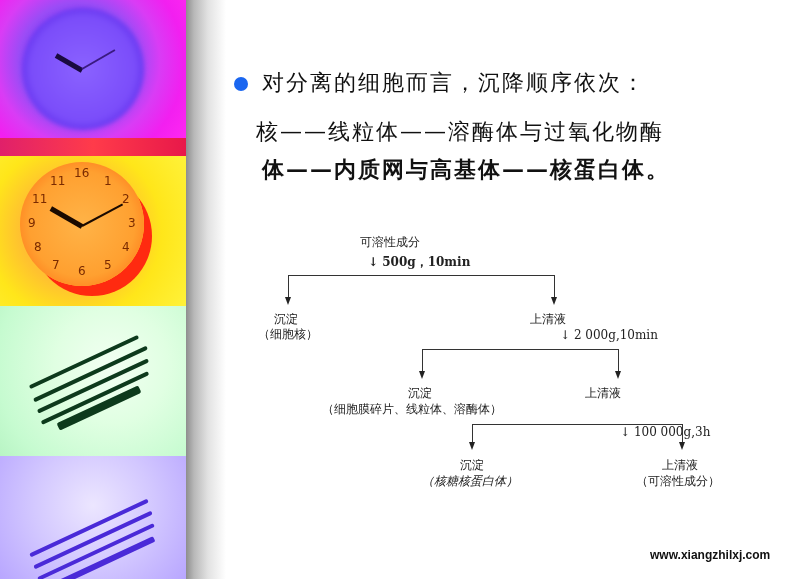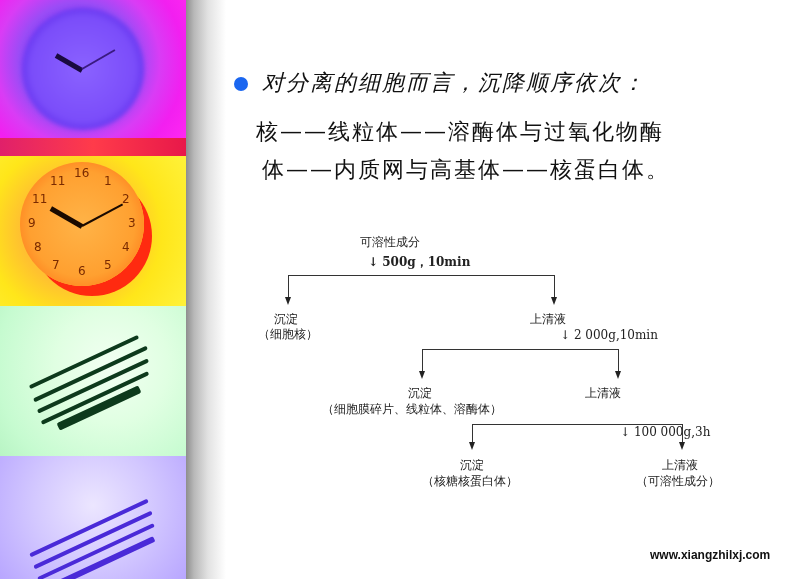--- a/index.html
+++ b/index.html
@@ -32,23 +32,23 @@
   .book-p { left: 14px; top: 470px; width: 160px; height: 105px; }
   .book-g div { position: absolute; height: 4px; background: #0d3a1c; border-radius: 2px; transform: rotate(-25deg); }
   .book-p div { position: absolute; height: 4px; background: #4a2ad8; border-radius: 2px; transform: rotate(-25deg); }
   .shadow-edge { position: absolute; left: 186px; top: 0; width: 40px; height: 579px;
         background: linear-gradient(90deg, #8e8e8e 0%, #b8b8b8 20%, #e2e2e2 55%, #ffffff 100%); }
 
   
   .bullet { position: absolute; left: 234px; top: 77px; width: 14px; height: 14px; border-radius: 50%; background: #1a66f0; }
   .line { position: absolute; font-size: 22px; color: #111; letter-spacing: 2px; white-space: nowrap;
           font-family: "DejaVu Serif", serif; }
-  .l1 { left: 262px; top: 68px; font-style: italic; }
+  .l1 { left: 262px; top: 68px; }
   .l2 { left: 256px; top: 117px; }
-  .l3 { left: 262px; top: 155px; }
+  .l3 { left: 262px; top: 155px; font-weight: bold; }
 
   
   .fc { position: absolute; font-size: 12px; color: #222; white-space: nowrap; text-align: center;
         font-family: "DejaVu Serif", serif; }
   .hline { position: absolute; height: 1px; background: #333; }
   .vline { position: absolute; width: 1px; background: #333; }
   .arrow { position: absolute; width: 0; height: 0; border-left: 3px solid transparent; border-right: 3px solid transparent; border-top: 8px solid #222; }
   .cond { position: absolute; font-size: 12px; color: #222; white-space: nowrap; font-family: "DejaVu Serif", serif; }
   .watermark { position: absolute; left: 650px; top: 548px; font-family: "Liberation Sans", sans-serif; font-size: 12px; font-weight: bold; color: #111; }
 </style>
@@ -131,18 +131,18 @@
   <div class="fc" style="left:585px;top:385px;">上清液</div>
   <div class="cond" style="left:620px;top:402px;margin-top:23px;">↓ <span>100 000g,3h</span></div>
 
   <div class="hline" style="left:472px;top:424px;width:210px;"></div>
   <div class="vline" style="left:472px;top:424px;height:20px;"></div>
   <div class="arrow" style="left:469px;top:442px;"></div>
   <div class="vline" style="left:682px;top:424px;height:20px;"></div>
   <div class="arrow" style="left:679px;top:442px;"></div>
 
   <div class="fc" style="left:460px;top:457px;">沉淀</div>
-  <div class="fc" style="left:422px;top:473px;">（核糖核蛋白体）</div>
+  <div class="fc" style="left:422px;top:473px;font-style:italic;">（核糖核蛋白体）</div>
   <div class="fc" style="left:662px;top:457px;">上清液</div>
   <div class="fc" style="left:636px;top:473px;">（可溶性成分）</div>
 </div>
 
 <div class="watermark">www.xiangzhilxj.com</div>
 
 </body></html>

